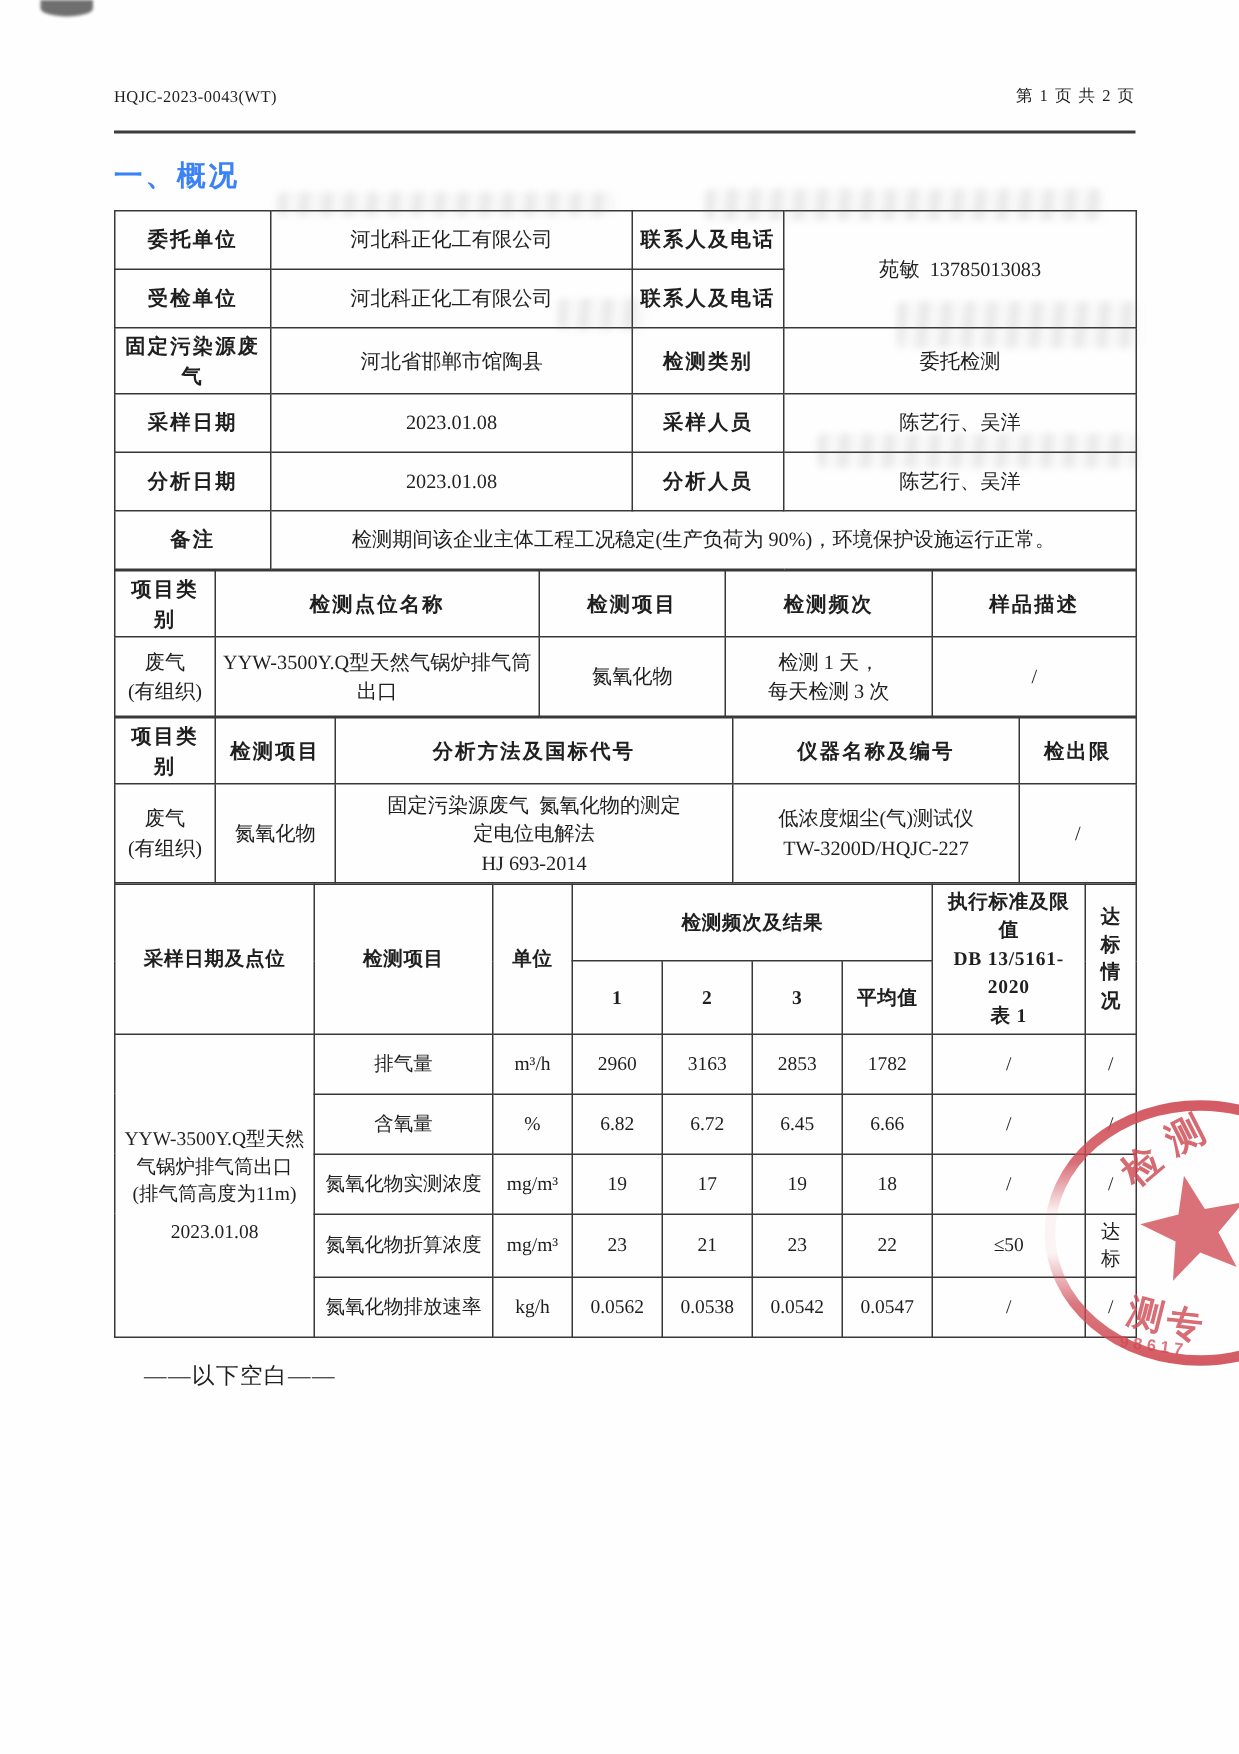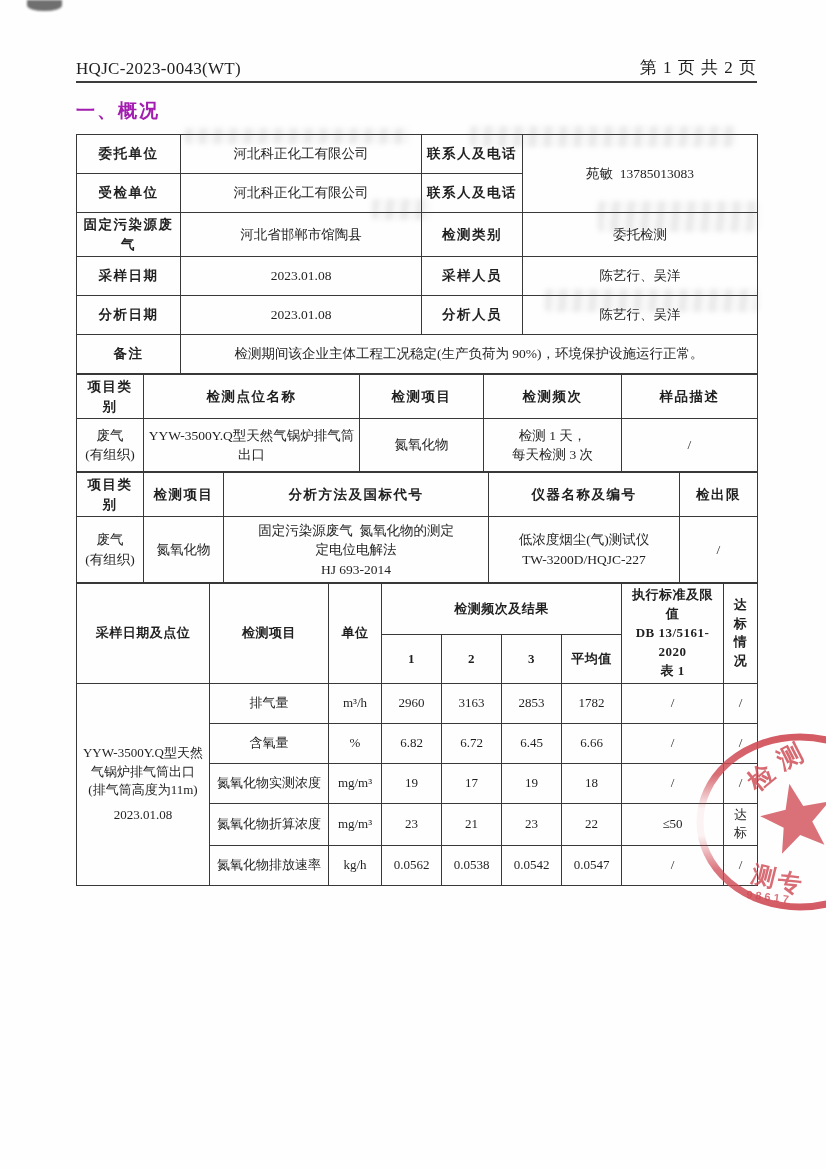--- a/index.html
+++ b/index.html
@@ -2,29 +2,29 @@
 <html><head>
 <meta charset="utf-8">
 <style>
   html,body{margin:0;padding:0;background:#ffffff;}
   body{width:826px;height:1169px;overflow:hidden;
        font-family:"Liberation Serif","DejaVu Serif",serif;color:#1f1f1f;}
   .page{position:relative;width:826px;height:1169px;overflow:hidden;background:#fefefe;}
 
   
   .header-row{display:flex;justify-content:space-between;align-items:flex-end;
-    margin:0 69px 0 76px;padding-top:56px;padding-bottom:2px;
-    border-bottom:2px solid #3c3c3c;font-size:17px;gap:40px;}
+    margin:0 69px 0 76px;padding-top:56px;padding-bottom:16px;
+    border-bottom:2px solid #3c3c3c;font-size:11px;gap:40px;}
   .header-row .doc-no{letter-spacing:.3px;}
   .header-row .page-no{letter-spacing:1px;}
 
   
   h2.sec{font-family:"Liberation Sans","DejaVu Sans",sans-serif;
     font-size:19px;font-weight:700;letter-spacing:2px;
-    margin:15px 10px 10px 76px;color:#a21caf;}
+    margin:15px 10px 10px 76px;color:#3b82f6;}
   h2.s2,h2.s3,h2.s4{margin-top:13px;}
   .subtitle{margin:2px 0 4px 88px;font-size:14.5px;font-weight:600;letter-spacing:1.5px;}
 
   
   table{margin-left:76px;width:681px;border-collapse:collapse;table-layout:fixed;
     font-size:13.5px;}
   th,td{border:1.5px solid #383838;text-align:center;vertical-align:middle;
     padding:2px 4px;font-weight:400;line-height:1.45;overflow:hidden;}
   th{font-weight:700;letter-spacing:1.5px;}
   .t1 tr{height:39px;}
@@ -264,20 +264,21 @@
       <td>0.0562</td>
       <td>0.0538</td>
       <td>0.0542</td>
       <td>0.0547</td>
       <td>/</td>
       <td>/</td>
     </tr>
   </tbody>
     </table>
 
+  <div class="footer-note">——以下空白——</div>
 
   <div class="ghost" style="left:185px;top:128px;width:225px;height:16px;"></div>
   <div class="ghost" style="left:470px;top:126px;width:266px;height:21px;"></div>
   <div class="ghost" style="left:598px;top:201px;width:162px;height:31px;"></div>
   <div class="ghost" style="left:372px;top:199px;width:58px;height:21px;"></div>
   <div class="ghost" style="left:545px;top:289px;width:213px;height:23px;"></div>
 
   <div class="stamp">
     <svg width="180" height="200" viewBox="0 0 180 200">
       <defs>

